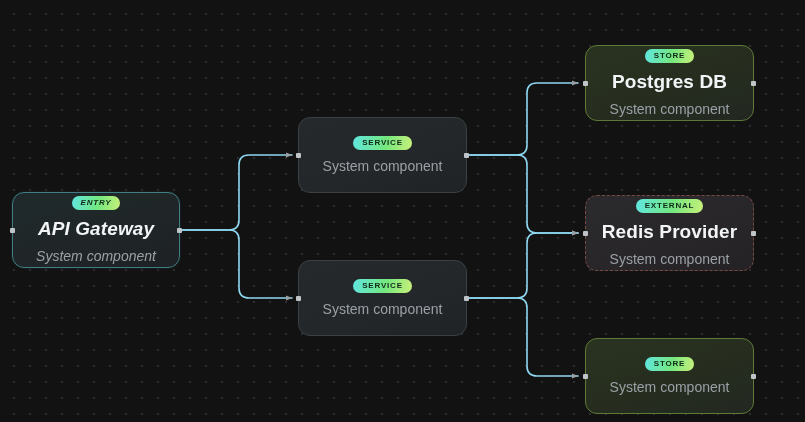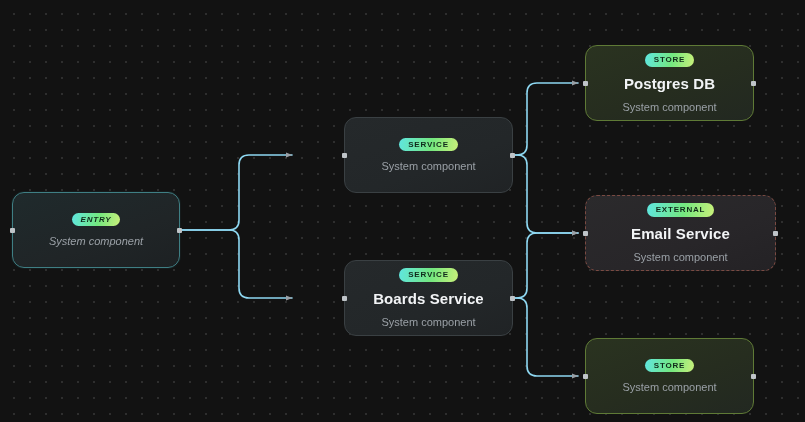--- a/index.html
+++ b/index.html
@@ -39,44 +39,43 @@
     font-weight: bold;
     letter-spacing: 0.8px;
     color: #10291a;
     padding: 3px 9px 2px 9px;
     border-radius: 999px;
     line-height: 1.1;
     background: linear-gradient(100deg, #5fe6e0 0%, #74e77f 55%, #c9f07a 100%);
   }
   .node .title {
     margin-top: 9px;
-    font-size: 15px;
+    font-size: 19px;
     font-weight: bold;
     color: #f2f4f6;
     letter-spacing: 0.1px;
     line-height: 1.1;
   }
   .node .subtitle {
     margin-top: 9px;
-    font-size: 11px;
+    font-size: 14px;
     color: #9aa0a6;
     line-height: 1.1;
   }
 
   
   .type-entry {
     background: linear-gradient(160deg, #1f2a2c 0%, #202527 60%, #1d2123 100%);
     border: 1px solid #3f7f84;
     box-shadow: 0 0 0 1px rgba(80,200,210,0.05);
     font-style: italic;
   }
   .type-service {
     background: linear-gradient(160deg, #25292b 0%, #232729 60%, #202325 100%);
     border: 1px solid #3a4043;
-    margin-left: 46px;
   }
   .type-store {
     background: linear-gradient(160deg, #2a3320 0%, #262d1f 55%, #222821 100%);
     border: 1px solid #5f7a36;
     align-items: center;
   }
   .type-external {
     background: linear-gradient(160deg, #2b2a2c 0%, #282629 60%, #242225 100%);
     border: 1px dashed #7a4a42;
   }
@@ -112,47 +111,47 @@
         <path d="M 469 298 L 517 298 Q 527 298 527 288 L 527 243 Q 527 233 537 233 L 578 233" fill="none" stroke="#8ed8f2" stroke-width="1.6" stroke-linecap="round" marker-end="url(#arrowhead)"></path>
         <path d="M 469 298 L 517 298 Q 527 298 527 308 L 527 366 Q 527 376 537 376 L 578 376" fill="none" stroke="#8ed8f2" stroke-width="1.6" stroke-linecap="round" marker-end="url(#arrowhead)"></path>
       </g>
   </svg>
 
   <div id="node-layer">
       <div class="node type-entry" style="left: 12px; top: 192px; width: 168px; height: 76px;">
         <div class="handle left"></div>
         <div class="handle right"></div>
         <span class="badge">ENTRY</span>
+        <div class="title">API Gateway</div>
         <div class="subtitle">System component</div>
       </div>
       <div class="node type-service" style="left: 298px; top: 117px; width: 169px; height: 76px;">
         <div class="handle left"></div>
         <div class="handle right"></div>
         <span class="badge">SERVICE</span>
         <div class="subtitle">System component</div>
       </div>
       <div class="node type-service" style="left: 298px; top: 260px; width: 169px; height: 76px;">
         <div class="handle left"></div>
         <div class="handle right"></div>
         <span class="badge">SERVICE</span>
-        <div class="title">Boards Service</div>
         <div class="subtitle">System component</div>
       </div>
       <div class="node type-store" style="left: 585px; top: 45px; width: 169px; height: 76px;">
         <div class="handle left"></div>
         <div class="handle right"></div>
         <span class="badge">STORE</span>
         <div class="title">Postgres DB</div>
         <div class="subtitle">System component</div>
       </div>
-      <div class="node type-external" style="left: 585px; top: 195px; width: 191px; height: 76px;">
+      <div class="node type-external" style="left: 585px; top: 195px; width: 169px; height: 76px;">
         <div class="handle left"></div>
         <div class="handle right"></div>
         <span class="badge">EXTERNAL</span>
-        <div class="title">Email Service</div>
+        <div class="title">Redis Provider</div>
         <div class="subtitle">System component</div>
       </div>
       <div class="node type-store" style="left: 585px; top: 338px; width: 169px; height: 76px;">
         <div class="handle left"></div>
         <div class="handle right"></div>
         <span class="badge">STORE</span>
         <div class="subtitle">System component</div>
       </div>
     </div>
 

